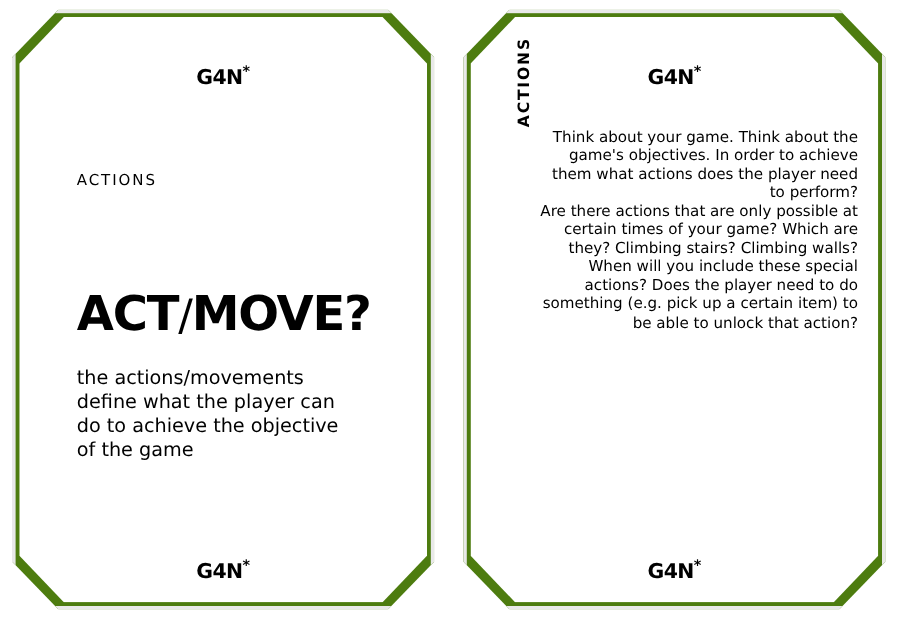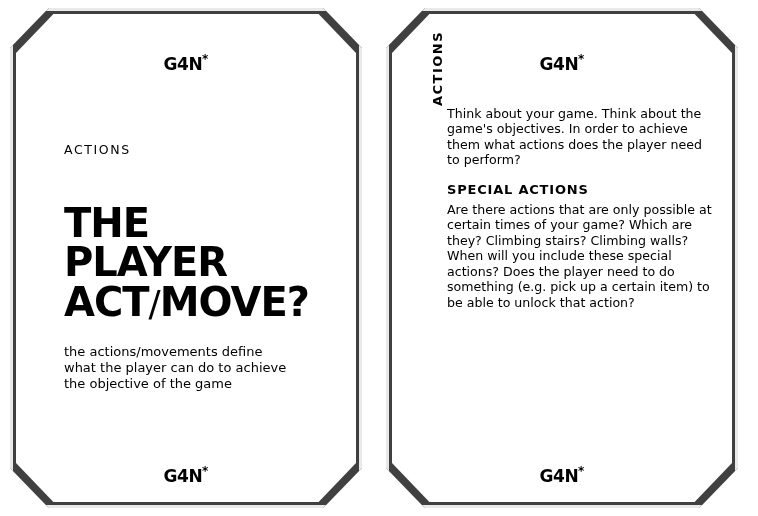--- a/index.html
+++ b/index.html
@@ -18,21 +18,21 @@
     width: 758px;
     height: 516px;
   }
 
   
   .card {
     position: absolute;
     top: 8px;
     width: 352px;
     height: 500px;
-    background: #404040;
+    background: #4d7c0f;
     border: 3px solid #e9e9e9;
     box-sizing: border-box;
     
     clip-path: polygon(
       11% 0%, 89% 0%,
       100% 8%, 100% 92%,
       89% 100%, 11% 100%,
       0% 92%, 0% 8%
     );
   }
@@ -96,21 +96,21 @@
     margin: 0;
     text-transform: uppercase;
   }
   .headline .slash {
     font-weight: normal;
     font-size: 36px;
   }
   .subline {
     margin-top: 22px;
     font-family: "DejaVu Sans", sans-serif;
-    font-size: 13px;
+    font-size: 16px;
     line-height: 1.25;
     color: #000000;
     width: 225px;
   }
 
   
   .side-label {
     position: absolute;
     font-family: "DejaVu Sans", sans-serif;
     font-weight: bold;
@@ -126,20 +126,21 @@
     left: 55px;
     top: 92px;
     width: 268px;
     font-family: "DejaVu Sans", sans-serif;
     font-size: 12.6px;
     line-height: 1.23;
     color: #000000;
   }
   .para {
     margin: 0 0 0 0;
+    text-align: right;
   }
   .section-title {
     font-family: "DejaVu Sans", sans-serif;
     font-weight: bold;
     font-size: 13px;
     letter-spacing: 0.8px;
     margin: 14px 0 4px 0;
   }
 </style>
 </head>
@@ -151,21 +152,21 @@
     <div class="card-inner">
 
       <div class="brand brand-top">
         <span>G4N</span><span class="star">*</span>
       </div>
 
       <div class="front-body">
         <div class="kicker">ACTIONS</div>
         <h1 class="headline">
           <br>
-          <span>THE PLAYER</span><br>
+          <br>
           <span>ACT</span><span class="slash">/</span><span>MOVE?</span>
         </h1>
         <div class="subline">the actions/movements define what the player can do to achieve the objective of the game</div>
       </div>
 
       <div class="brand brand-bottom">
         <span>G4N</span><span class="star">*</span>
       </div>
 
     </div>
@@ -175,21 +176,20 @@
     <div class="card-inner">
 
       <div class="brand brand-top">
         <span>G4N</span><span class="star">*</span>
       </div>
 
       <div class="side-label" style="left: 38px; top: 92px;">ACTIONS</div>
 
       <div class="back-body">
         <p class="para">Think about your game. Think about the game's objectives. In order to achieve them what actions does the player need to perform?</p>
-        <div class="section-title">SPECIAL ACTIONS</div>
         <p class="para">Are there actions that are only possible at certain times of your game? Which are they? Climbing stairs? Climbing walls? When will you include these special actions? Does the player need to do something (e.g. pick up a certain item) to be able to unlock that action?</p>
       </div>
 
       <div class="brand brand-bottom">
         <span>G4N</span><span class="star">*</span>
       </div>
 
     </div>
   </div>
 

